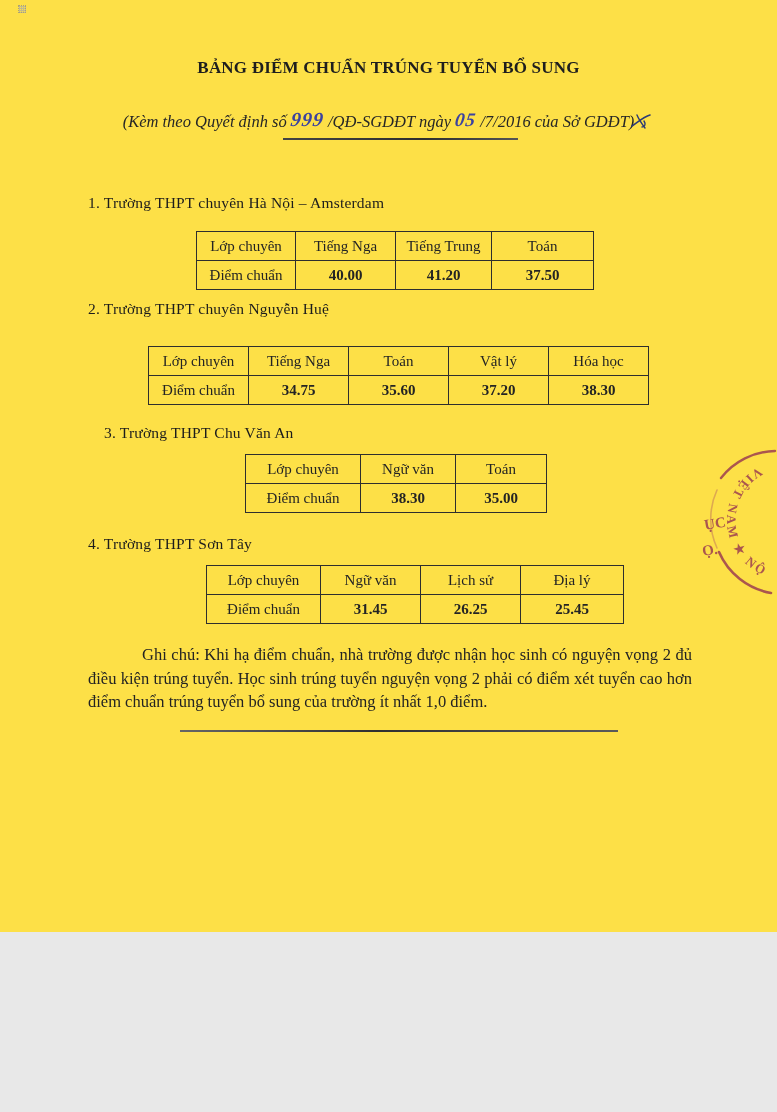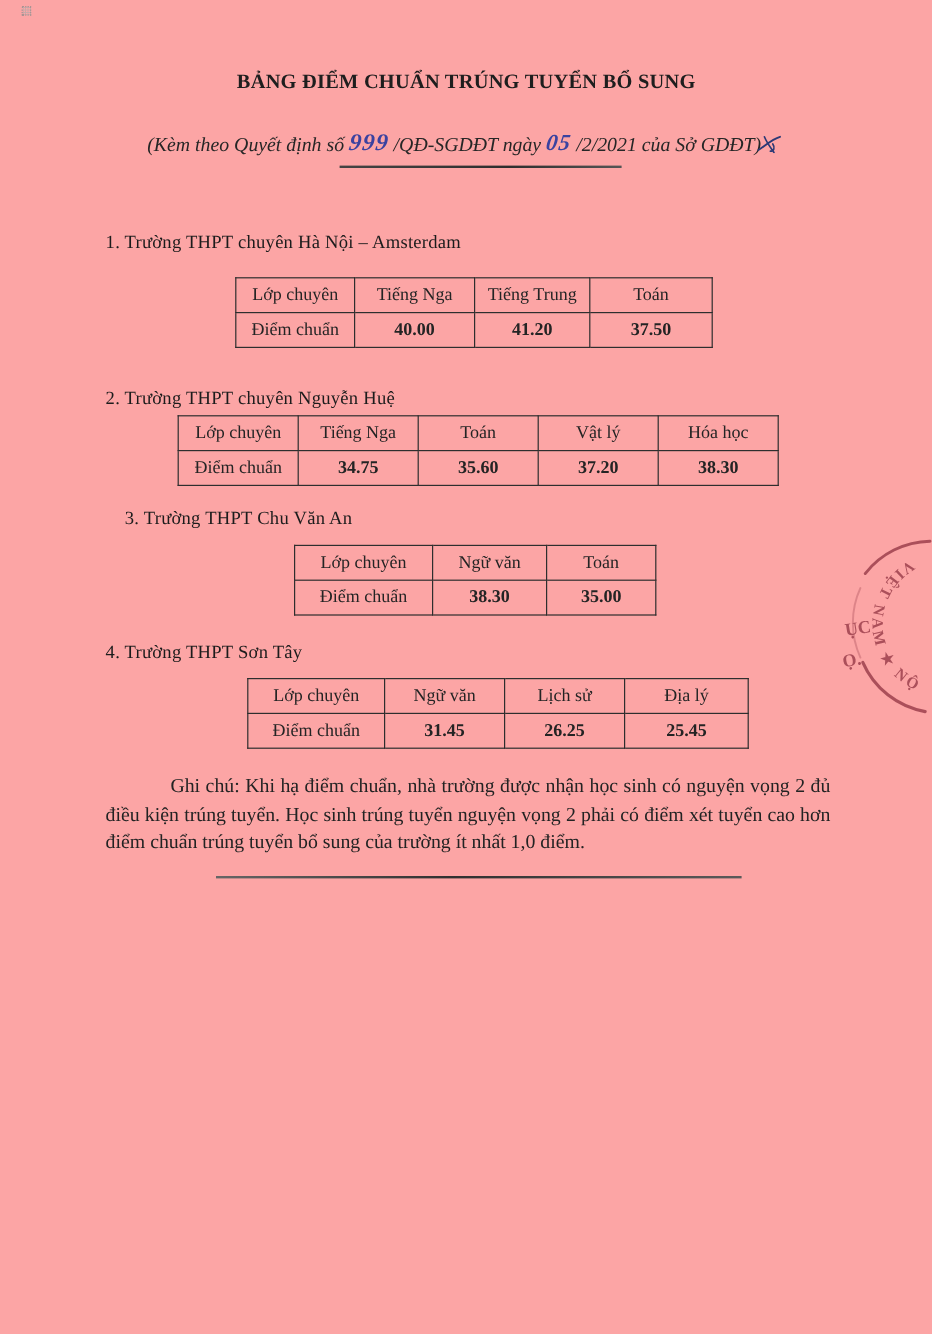--- a/index.html
+++ b/index.html
@@ -1,20 +1,20 @@
 <!DOCTYPE html>
 <html><head>
 <meta charset="utf-8">
 <style>
   html,body{margin:0;padding:0;background:#e8e8e8;}
   .page{
     position:relative;
-    width:777px;height:1112px;
+    width:777px;height:932px;
     margin:0 auto;
-    background:#fca5a5;
+    background:#fde047;
     overflow:hidden;
     font-family:"Liberation Serif","DejaVu Serif",serif;
     color:#222;
   }
   .abs{position:absolute;}
   .title-line{
     left:0;width:777px;text-align:center;
     font-weight:bold;font-size:17px;letter-spacing:.2px;
     color:#1e1e1e;
   }
@@ -70,21 +70,21 @@
 
   <div class="abs artifact" style="left:18px;top:5px;"></div>
 
   <div class="abs title-line" style="top:58px;">BẢNG ĐIỂM CHUẨN TRÚNG TUYỂN BỔ SUNG</div>
 
   <div class="abs subtitle" style="top:109px;">
     <span>(Kèm theo Quyết định số</span>
     <span class="hand-ink" style="color:#3b42a0;">999</span>
     <span>/QĐ-SGDĐT ngày</span>
     <span class="hand-ink" style="color:#3b42a0;font-size:19px;">05</span>
-    <span>/2/2021 của Sở GDĐT)</span><svg class="flourish" width="20" height="16" viewBox="0 0 20 16">
+    <span>/7/2016 của Sở GDĐT)</span><svg class="flourish" width="20" height="16" viewBox="0 0 20 16">
         <path d="M1,13 C6,10 12,4 19,2" stroke="#2c3a76" stroke-width="1.6" fill="none" stroke-linecap="round"></path>
         <path d="M6,2 C8,7 11,11 14,15 M13,8 c2,3 1,6 -2,6" stroke="#2c3a76" stroke-width="1.4" fill="none" stroke-linecap="round"></path>
       </svg>
   </div>
   <div class="abs subtitle-underline" style="left:283px;top:138px;width:235px;"></div>
 
   <div class="abs section-heading" style="left:88px;top:194px;">1. Trường THPT chuyên Hà Nội – Amsterdam</div>
   <table class="abs sc-table" style="left:196px;top:231px;width:397px;">
     <colgroup>
         <col style="width:99px">
@@ -101,21 +101,21 @@
     </tr>
     <tr class="val">
       <td>Điểm chuẩn</td>
       <td class="score">40.00</td>
       <td class="score">41.20</td>
       <td class="score">37.50</td>
     </tr>
   </tbody>
     </table>
 
-  <div class="abs section-heading" style="left:88px;top:324px;text-align:center;">2. Trường THPT chuyên Nguyễn Huệ</div>
+  <div class="abs section-heading" style="left:88px;top:300px;text-align:center;">2. Trường THPT chuyên Nguyễn Huệ</div>
   <table class="abs sc-table" style="left:148px;top:346px;width:500px;">
     <colgroup>
         <col style="width:100px">
         <col style="width:100px">
         <col style="width:100px">
         <col style="width:100px">
         <col style="width:100px">
       </colgroup>
     <tbody>
         <tr class="hdr">

